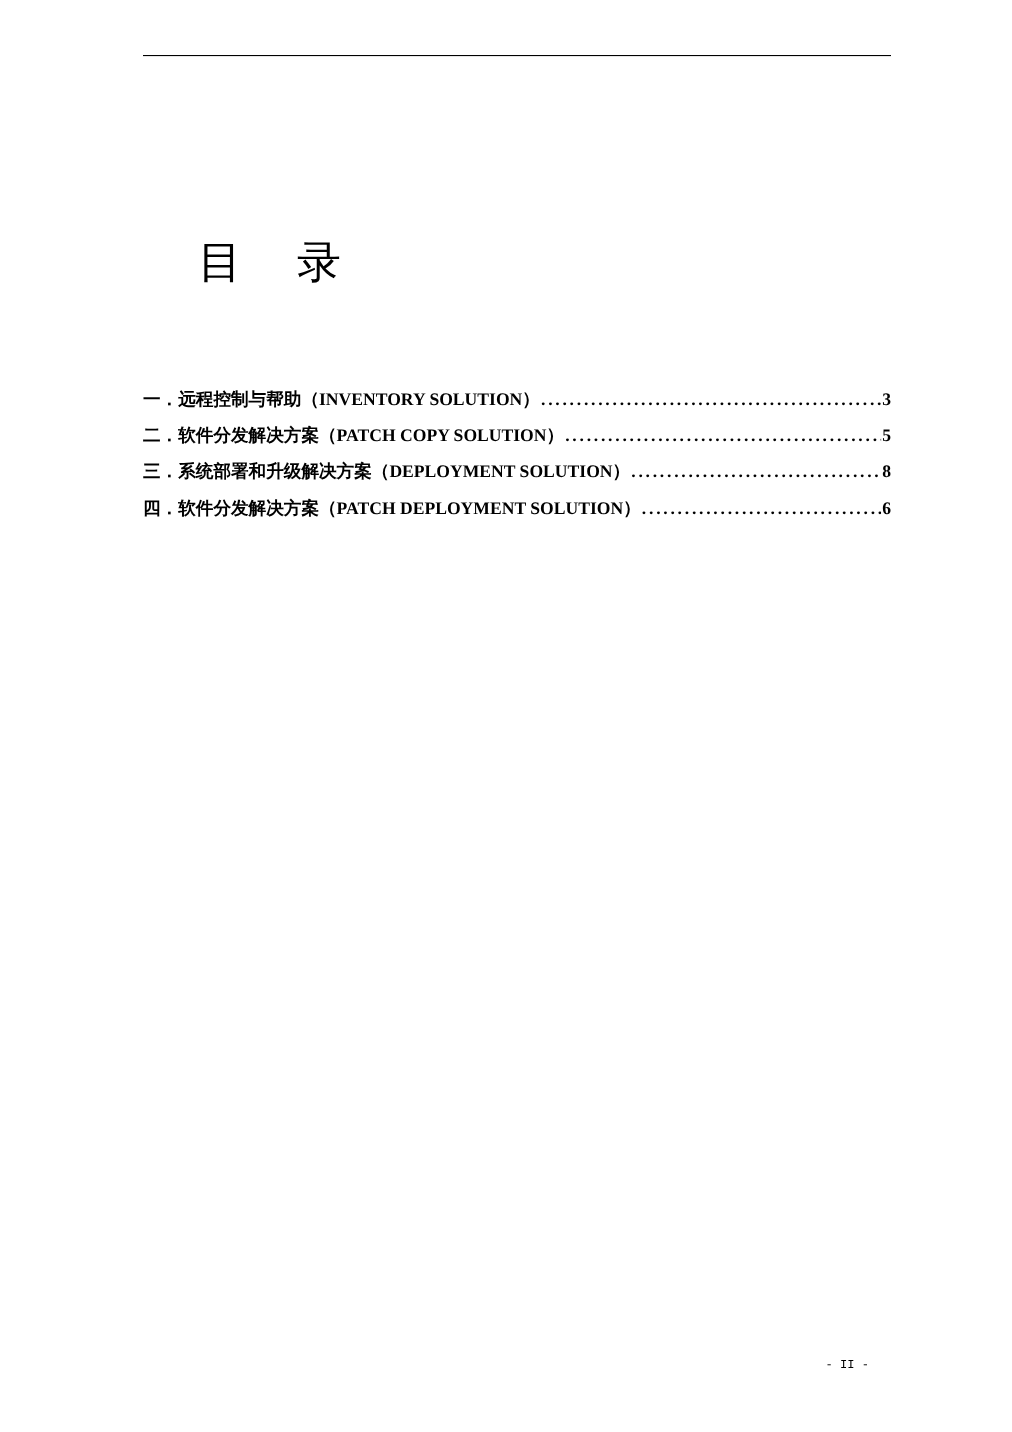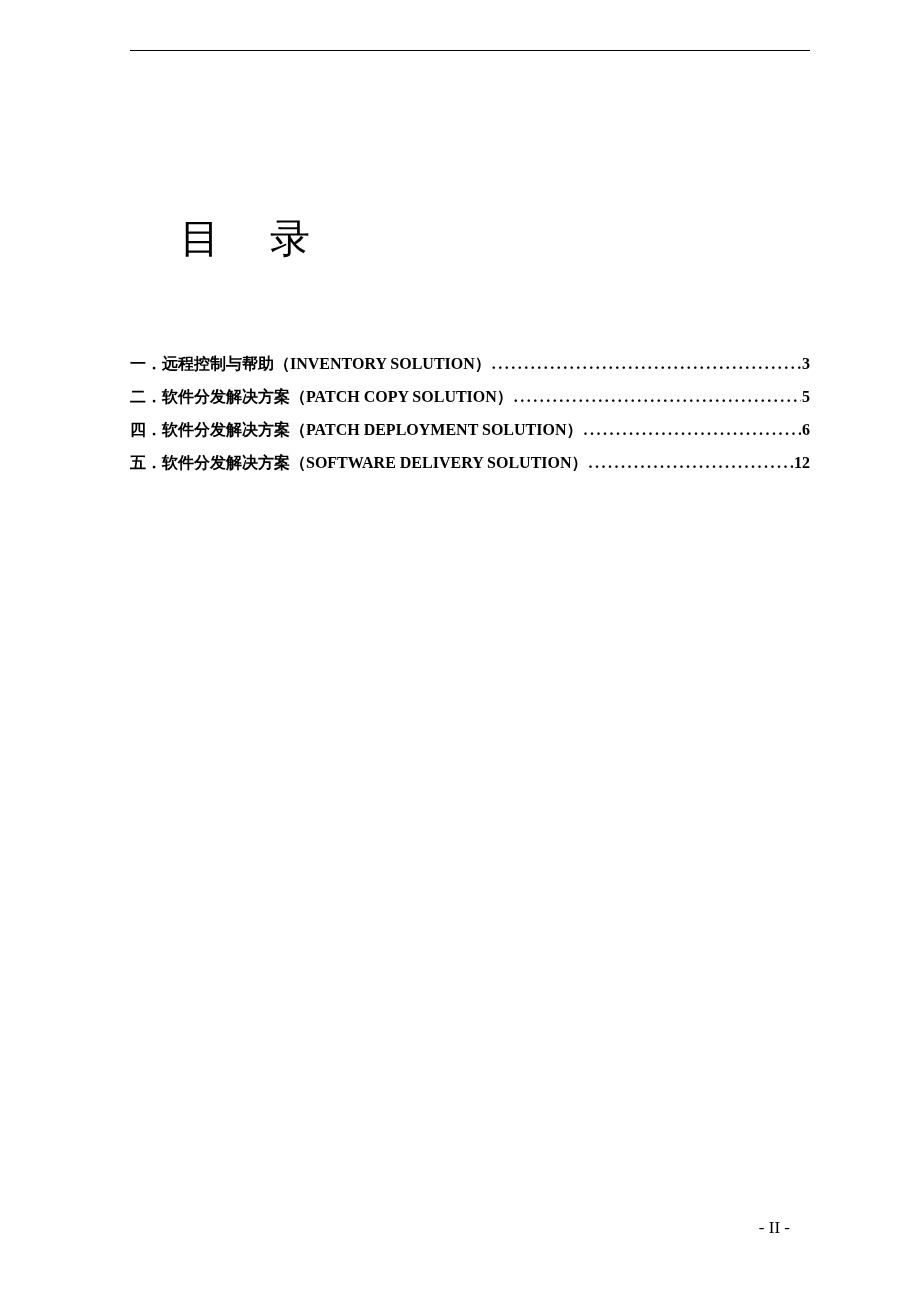--- a/index.html
+++ b/index.html
@@ -60,24 +60,24 @@
       font-weight: bold;
       flex-shrink: 0;
       font-family: "Times New Roman", serif;
     }
     .toc-label .en {
       font-family: "Times New Roman", serif;
       font-weight: bold;
     }
     .footer {
       position: absolute;
-      bottom: 64px;
+      bottom: 54px;
       right: 130px;
-      font-size: 17px;
-      font-family: Liberation Serif, serif;
+      font-size: 11px;
+      font-family: Liberation Mono, monospace;
     }
   </style>
 </head>
 <body>
 
 <div class="page">
   <div class="header-rule"></div>
 
   <h1 class="title">
     <span>目</span><span>录</span>
@@ -90,29 +90,29 @@
       <span class="toc-leader"></span>
       <span class="toc-page">3</span>
     </div>
 
     <div class="toc-row">
       <span class="toc-label"><span>二．</span><span>软件分发解决方案（</span><span class="en">PATCH COPY SOLUTION</span><span>）</span></span>
       <span class="toc-leader"></span>
       <span class="toc-page">5</span>
     </div>
 
+    <div class="toc-row">
+      <span class="toc-label"><span>三．</span><span>系统部署和升级解决方案（</span><span class="en">DEPLOYMENT SOLUTION</span><span>）</span></span>
+      <span class="toc-leader"></span>
+      <span class="toc-page">8</span>
+    </div>
 
     <div class="toc-row">
       <span class="toc-label"><span>四．</span><span>软件分发解决方案（</span><span class="en">PATCH DEPLOYMENT SOLUTION</span><span>）</span></span>
       <span class="toc-leader"></span>
       <span class="toc-page">6</span>
     </div>
 
-    <div class="toc-row">
-      <span class="toc-label"><span>五．</span><span>软件分发解决方案（</span><span class="en">SOFTWARE DELIVERY SOLUTION</span><span>）</span></span>
-      <span class="toc-leader"></span>
-      <span class="toc-page">12</span>
-    </div>
 
   </div>
 
   <div class="footer">- II -</div>
 </div>
 
 </body></html>

